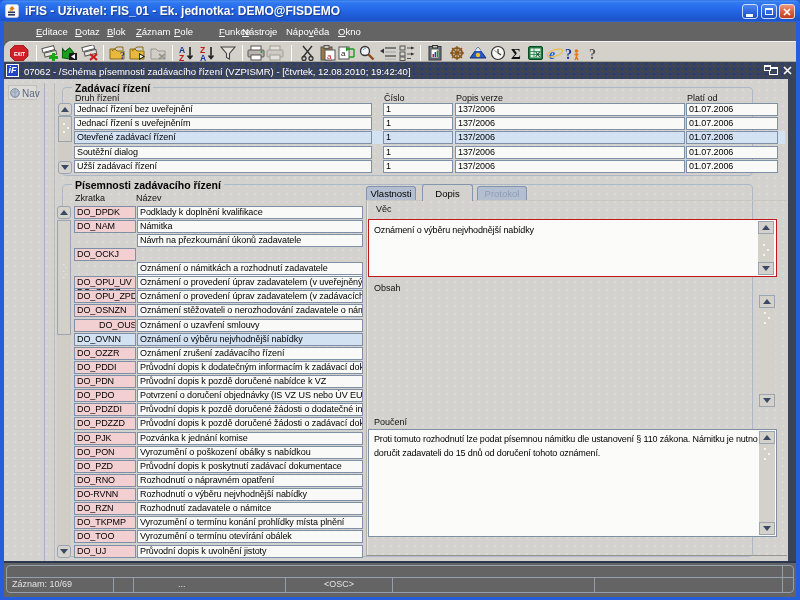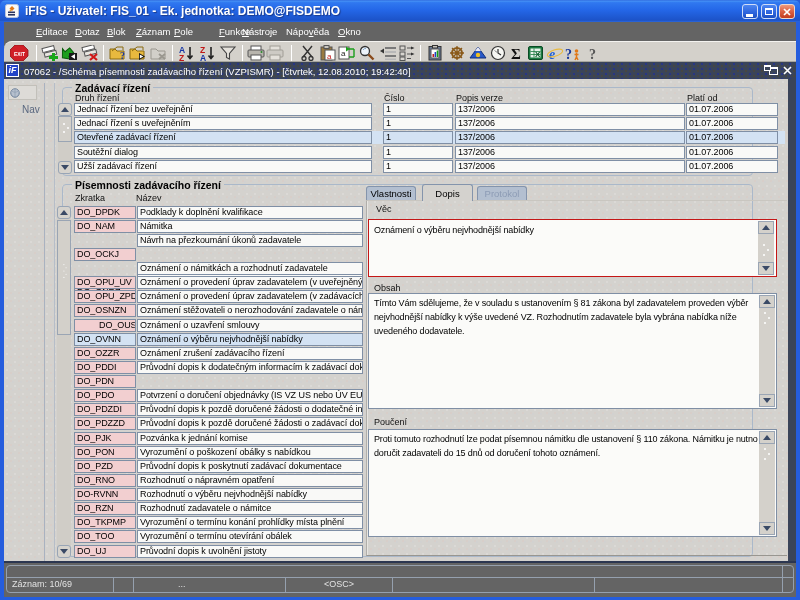--- a/index.html
+++ b/index.html
@@ -224,21 +224,21 @@
 </div>
 <div class="abs" style="left:4px;top:79px;width:784px;height:483px;background:#d4d2ce;
 background-image:radial-gradient(circle at 3px 3px,rgba(255,255,255,0.22) 0.6px,rgba(0,0,0,0) 1px),radial-gradient(circle at 7px 6px,rgba(240,175,165,0.15) 0.6px,rgba(0,0,0,0) 1px),radial-gradient(circle at 1px 7px,rgba(165,185,240,0.12) 0.5px,rgba(0,0,0,0) 0.9px);background-size:8px 8px,8px 8px,8px 8px;overflow:hidden;">
 <div class="abs" style="left:40px;top:4px;width:1px;height:479px;background:#a9b2c0;"></div>
 <div class="abs" style="left:50px;top:4px;width:1px;height:479px;background:#b6bdc8;"></div>
 <div class="abs" style="left:4px;top:6px;width:29px;height:15px;background:#dddbd7;border:1px solid #c2c0ba;">
 <svg class="abs" style="left:1px;top:2px" width="10" height="10" viewBox="0 0 10 10">
         <circle cx="5" cy="5" r="4.3" fill="#b6c0ce" stroke="#7a8aa0"></circle>
         <path d="M1 5 a4 4 0 0 0 8 0 M5 0.7 L5 9.3 M1.5 2.8 a5 5 0 0 0 7 0" stroke="#8a98ac" stroke-width="0.6" fill="none"></path>
       </svg>
-<div class="abs" style="left:13px;top:18px;font-size:10px;color:#5a6880;">Nav</div>
+<div class="abs" style="left:13px;top:2px;font-size:10px;color:#5a6880;">Nav</div>
     </div>
 <div class="abs" style="left:58px;top:8px;width:691px;height:89px;border:1px solid #aab8ca;border-radius:4px;"></div>
 <div class="glbl" style="left:68px;top:3px;">Zadávací řízení</div>
 <div class="lbl" style="left:71px;top:13.5px;">Druh řízení</div>
 <div class="lbl" style="left:380px;top:13.5px;">Číslo</div>
 <div class="lbl" style="left:452px;top:13.5px;">Popis verze</div>
 <div class="lbl" style="left:683px;top:13.5px;">Platí od</div>
 <div class="sb" style="left:54px;top:24px;height:71px;border-radius:3px;">
 <div class="sbb" style="top:0;">
         <svg width="8" height="5" viewBox="0 0 8 5">
@@ -322,20 +322,21 @@
 <div class="fl" style="left:133px;top:225.41000000000003px;width:226px;height:13px;background:#f9f9f7;">Oznámení stěžovateli o nerozhodování zadavatele o námitc</div>
 <div class="fl" style="left:70px;top:239.54000000000002px;width:62px;height:13px;background:#f2cfd0;padding-left:24px;">DO_OUS</div>
 <div class="fl" style="left:133px;top:239.54000000000002px;width:226px;height:13px;background:#f9f9f7;">Oznámení o uzavření smlouvy</div>
 <div class="fl" style="left:70px;top:253.67000000000002px;width:62px;height:13px;background:#d3e2f3;">DO_OVNN</div>
 <div class="fl" style="left:133px;top:253.67000000000002px;width:226px;height:13px;background:#d3e2f3;">Oznámení o výběru nejvhodnější nabídky</div>
 <div class="fl" style="left:70px;top:267.8px;width:62px;height:13px;background:#f2cfd0;">DO_OZZR</div>
 <div class="fl" style="left:133px;top:267.8px;width:226px;height:13px;background:#f9f9f7;">Oznámení zrušení zadávacího řízení</div>
 <div class="fl" style="left:70px;top:281.93px;width:62px;height:13px;background:#f2cfd0;">DO_PDDI</div>
 <div class="fl" style="left:133px;top:281.93px;width:226px;height:13px;background:#f9f9f7;">Průvodní dopis k dodatečným informacím k zadávací dokume</div>
 <div class="fl" style="left:70px;top:296.06px;width:62px;height:13px;background:#f2cfd0;">DO_PDN</div>
+<div class="fl" style="left:133px;top:296.06px;width:226px;height:13px;background:#f9f9f7;">Průvodní dopis k pozdě doručené nabídce k VZ</div>
 <div class="fl" style="left:70px;top:310.19px;width:62px;height:13px;background:#f2cfd0;">DO_PDO</div>
 <div class="fl" style="left:133px;top:310.19px;width:226px;height:13px;background:#f9f9f7;">Potvrzení o doručení objednávky (IS VZ US nebo ÚV EU)</div>
 <div class="fl" style="left:70px;top:324.32000000000005px;width:62px;height:13px;background:#f2cfd0;">DO_PDZDI</div>
 <div class="fl" style="left:133px;top:324.32000000000005px;width:226px;height:13px;background:#f9f9f7;">Průvodní dopis k pozdě doručené žádosti o dodatečné infor</div>
 <div class="fl" style="left:70px;top:338.45000000000005px;width:62px;height:13px;background:#f2cfd0;">DO_PDZZD</div>
 <div class="fl" style="left:133px;top:338.45000000000005px;width:226px;height:13px;background:#f9f9f7;">Průvodní dopis k pozdě doručené žádosti o zadávací dokum</div>
 <div class="fl" style="left:70px;top:352.58000000000004px;width:62px;height:13px;background:#f2cfd0;">DO_PJK</div>
 <div class="fl" style="left:133px;top:352.58000000000004px;width:226px;height:13px;background:#f9f9f7;">Pozvánka k jednání komise</div>
 <div class="fl" style="left:70px;top:366.71000000000004px;width:62px;height:13px;background:#f2cfd0;">DO_PON</div>
 <div class="fl" style="left:133px;top:366.71000000000004px;width:226px;height:13px;background:#f9f9f7;">Vyrozumění o poškození obálky s nabídkou</div>
@@ -373,23 +374,20 @@
         <circle cx="6" cy="7" r="1" fill="#fff"></circle>
         <circle cx="2" cy="12" r="1" fill="#fff"></circle>
       </svg>
 <div class="tsbb" style="top:41px;">
         <svg style="display:block;margin:3px auto 0" width="8" height="5" viewBox="0 0 8 5">
           <polygon points="0,0 8,0 4,5" fill="#3a4a66"></polygon>
         </svg>
       </div>
 </div>
 <div class="lbl" style="left:370px;top:203.5px;">Obsah</div>
-<div class="txa" style="left:364px;top:214px;width:409px;height:116px;border:1px solid #7f8fa5;">
-<div class="abs" style="left:5px;top:2px;">Tímto Vám sdělujeme, že v souladu s ustanovením § 81 zákona byl zadavatelem proveden výběr<br>nejvhodnější nabídky k výše uvedené VZ. Rozhodnutím zadavatele byla vybrána nabídka níže<br>uvedeného dodavatele.</div>
-    </div>
 <div class="tsb" style="left:755px;top:216px;height:112px;background:#d4d1cb;">
 <div class="tsbb" style="top:0;">
         <svg style="display:block;margin:3px auto 0" width="8" height="5" viewBox="0 0 8 5">
           <polygon points="4,0 8,5 0,5" fill="#3a4a66"></polygon>
         </svg>
       </div>
 <svg class="abs" style="left:4px;top:16px" width="8" height="14" viewBox="0 0 8 14">
         <circle cx="2" cy="2" r="1" fill="#fff"></circle>
         <circle cx="6" cy="7" r="1" fill="#fff"></circle>
         <circle cx="2" cy="12" r="1" fill="#fff"></circle>

